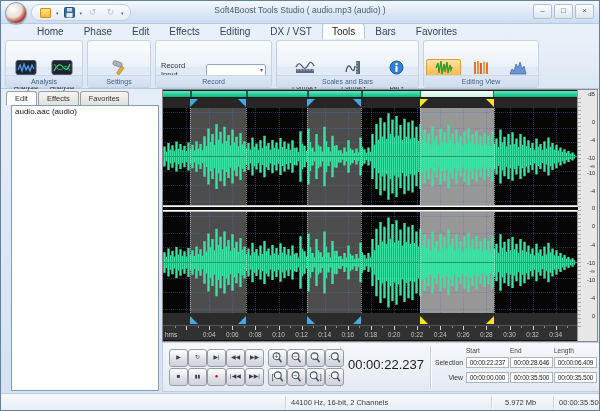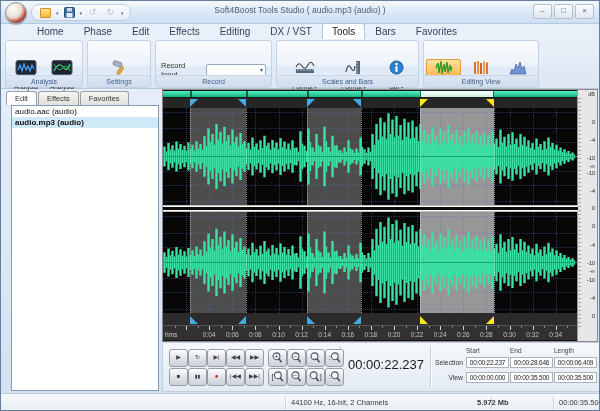--- a/index.html
+++ b/index.html
@@ -256,21 +256,20 @@
   </div>
 
   <div class="left-panel">
     <div class="lp-tabs" id="lp-tabs">
         <div class="lp-tab active">Edit</div>
         <div class="lp-tab">Effects</div>
         <div class="lp-tab">Favorites</div>
       </div>
     <div class="lp-list" id="lp-list">
         <div class="file-item">audio.aac (audio)</div>
-        <div class="file-item selected">audio.mp3 (audio)</div>
       </div>
   </div>
 
   <div class="wave-panel">
     <div class="wave-area" id="wave-area">
       <div class="ov-row" id="ov-row">
           <div class="ov-bar"></div>
           <div class="ov-sel" style="left: 256.837px; width: 74.0239px; top: 1px;"></div>
           <div class="ov-notch" style="left: 26.565px; top: 1px;"></div>
           <div class="ov-notch" style="left: 83.16px; top: 1px;"></div>
@@ -500,17 +499,17 @@
           <line x1="9.2" y1="7.7" x2="11.8" y2="11.3" stroke="#4a5560" stroke-width="1.6"></line>
         </svg>
       </div>
     </div>
 
   <div class="statusbar">
     <div class="sb-sep" style="left:284px;"></div>
     <div class="sb-sep" style="left:490px;"></div>
     <div class="sb-sep" style="left:552px;"></div>
     <div class="sb-text" style="left:290px;">44100 Hz, 16-bit, 2 Channels</div>
-    <div class="sb-text" style="left:476px;font-weight:bold;">5.972 Mb</div>
+    <div class="sb-text" style="left:504px;">5.972 Mb</div>
     <div class="sb-text" style="left:558px;">00:00:35.500</div>
   </div>
 
 </div>
 
 </body></html>

